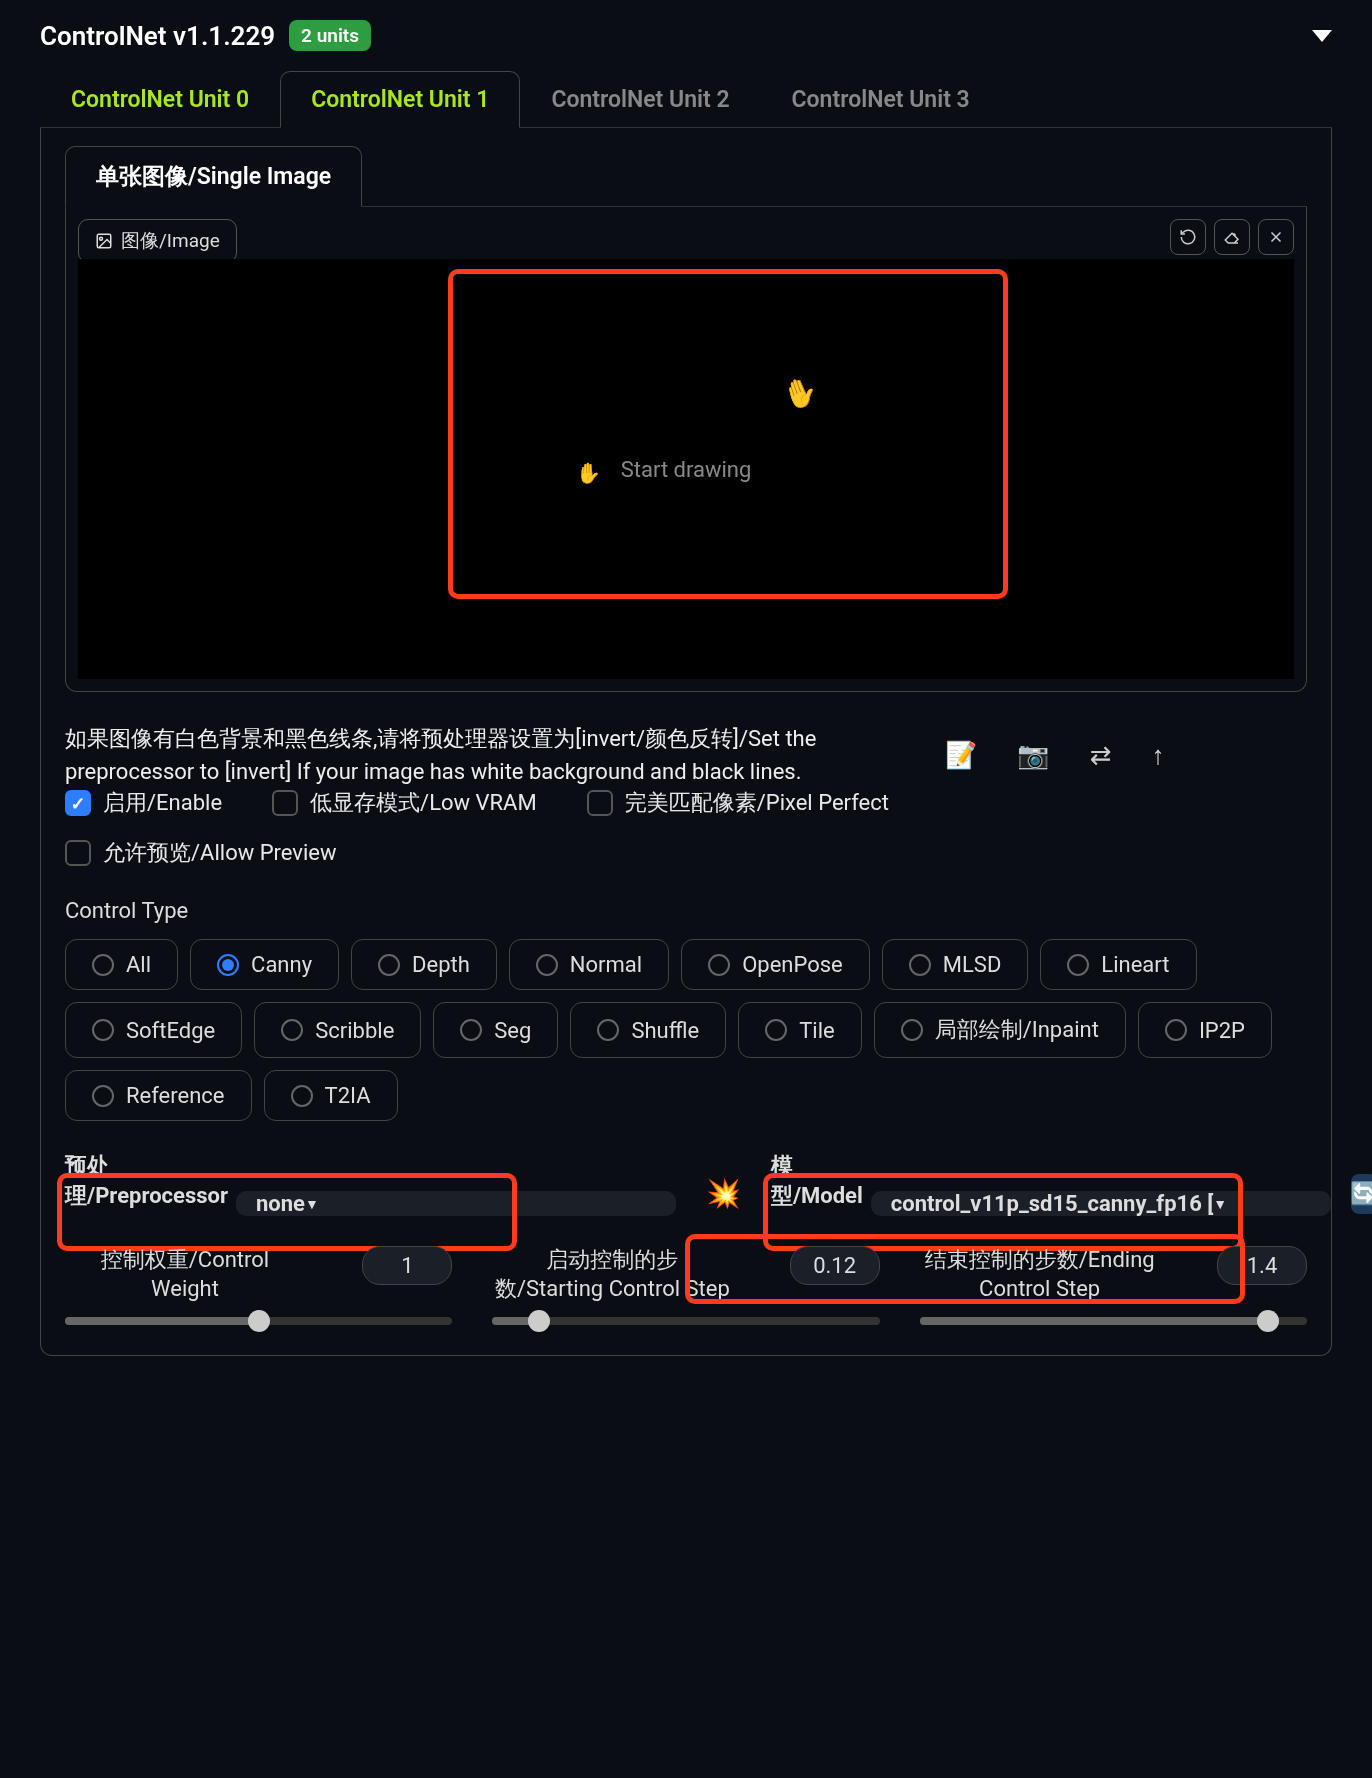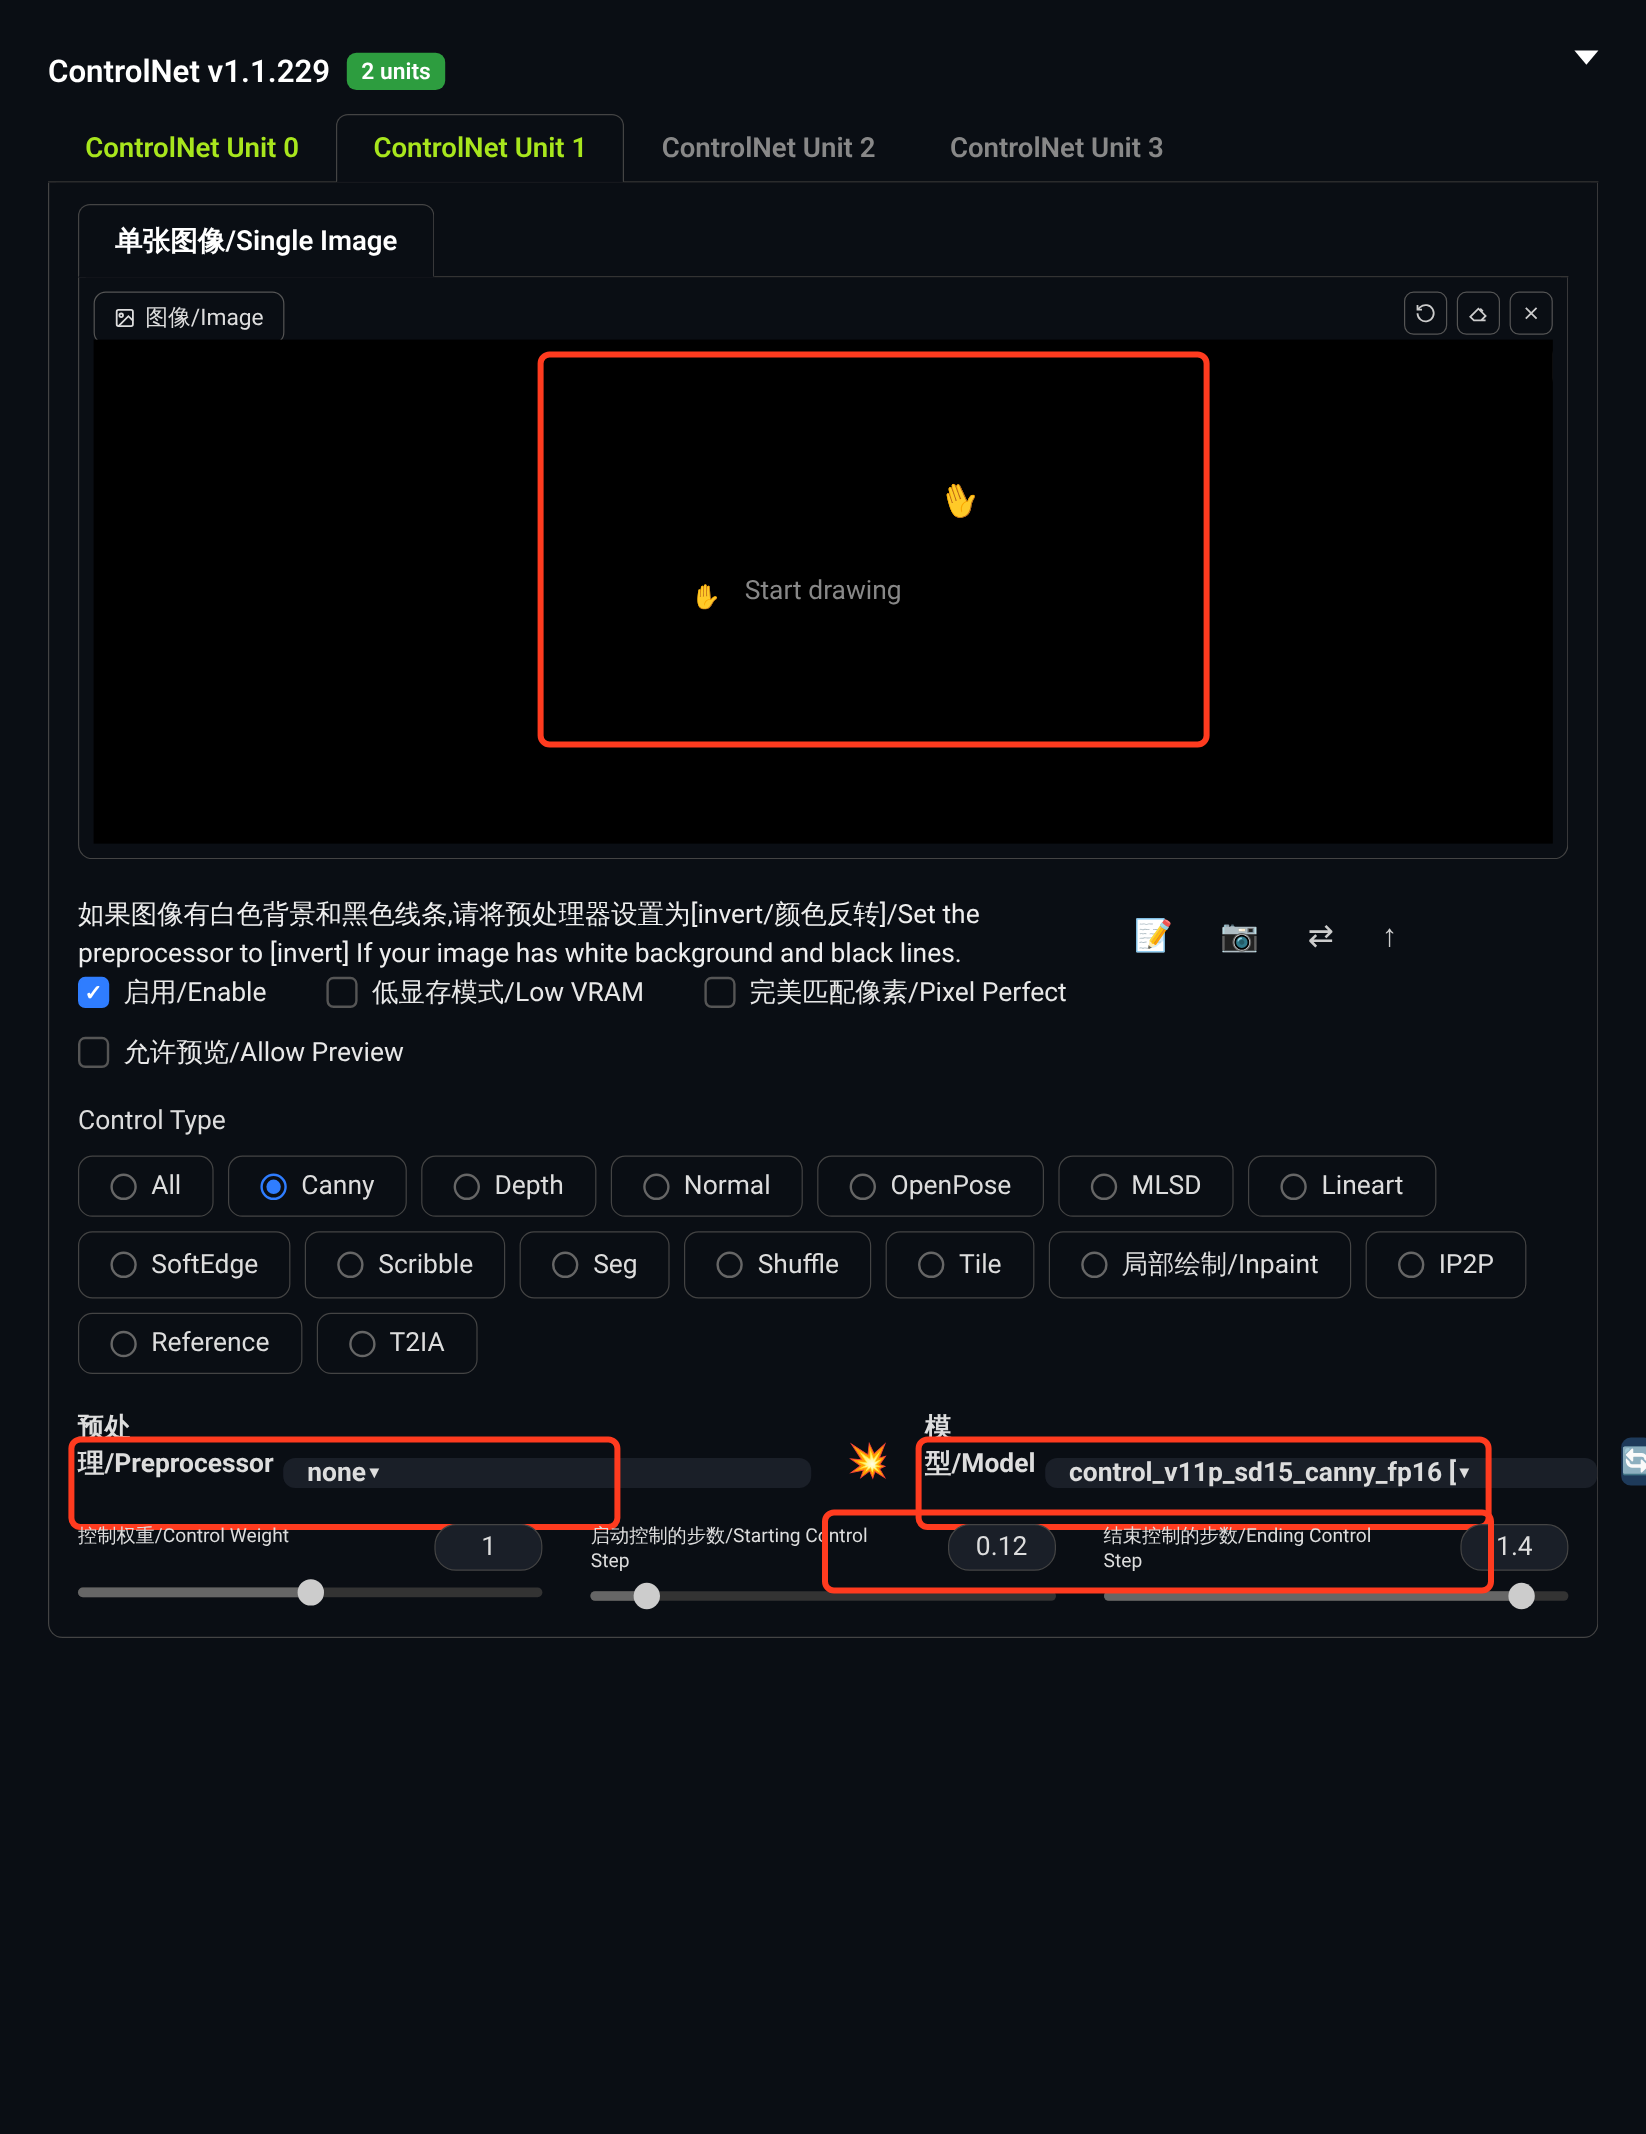--- a/index.html
+++ b/index.html
@@ -10,21 +10,21 @@
   font-size: 20px;
   width: 1372px;
   padding: 20px 40px;
 }
 .header {
   display: flex;
   align-items: center;
   justify-content: space-between;
   margin-bottom: 20px;
 }
-.header-left { display: flex; align-items: center; gap: 14px; margin-top: 24px; }
+.header-left { display: flex; align-items: center; gap: 14px; }
 .title { font-weight: 600; font-size: 26px; color: #fff; }
 .badge {
   background: #2d9d3f;
   color: #fff;
   padding: 4px 12px;
   border-radius: 8px;
   font-weight: 600;
   font-size: 19px;
 }
 .caret-down {
@@ -271,21 +271,21 @@
   position: relative;
 }
 .slider-col { flex: 1; }
 .slider-header {
   display: flex;
   justify-content: space-between;
   align-items: flex-start;
   gap: 12px;
   margin-bottom: 14px;
 }
-.slider-label { font-size: 16px; color: #ddd; line-height: 1.3; max-width: 240px; }
+.slider-label { font-size: 22px; color: #ddd; line-height: 1.3; max-width: 240px; text-align: center; }
 .num-input {
   background: #1a1f28;
   border: 1px solid #444;
   border-radius: 18px;
   padding: 6px 22px;
   font-size: 22px;
   color: #ddd;
   min-width: 90px;
   text-align: center;
 }

